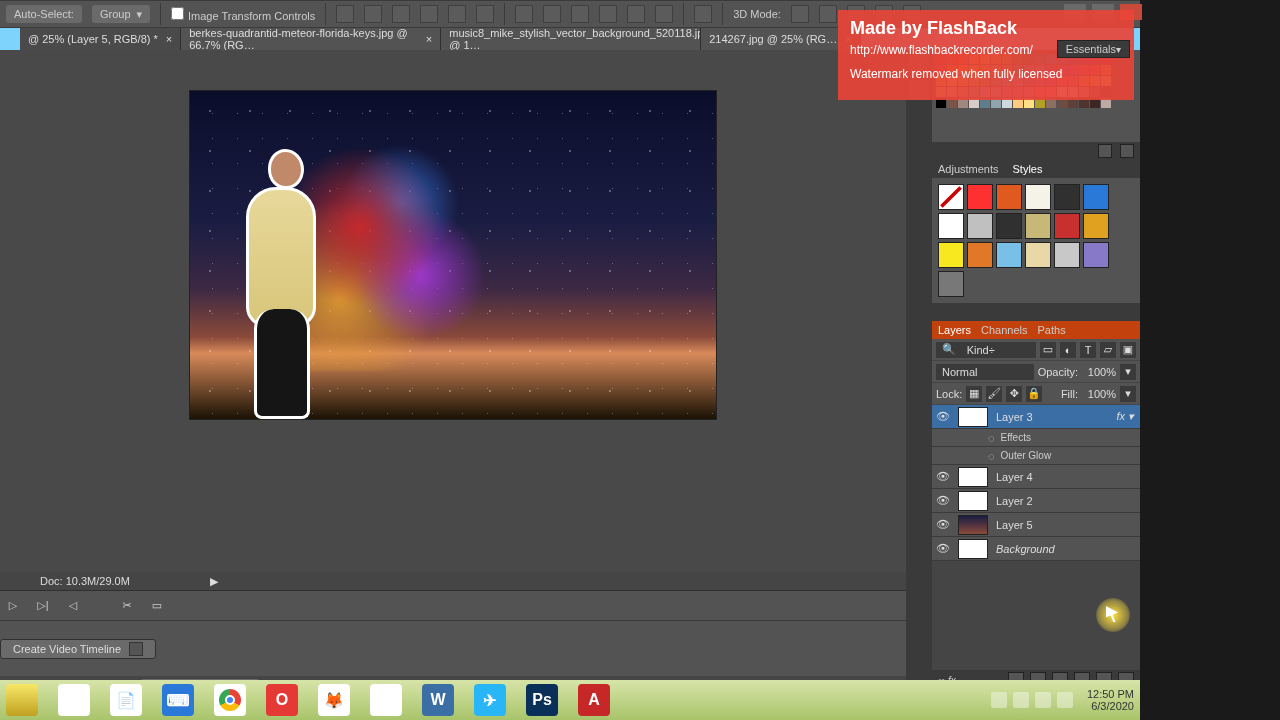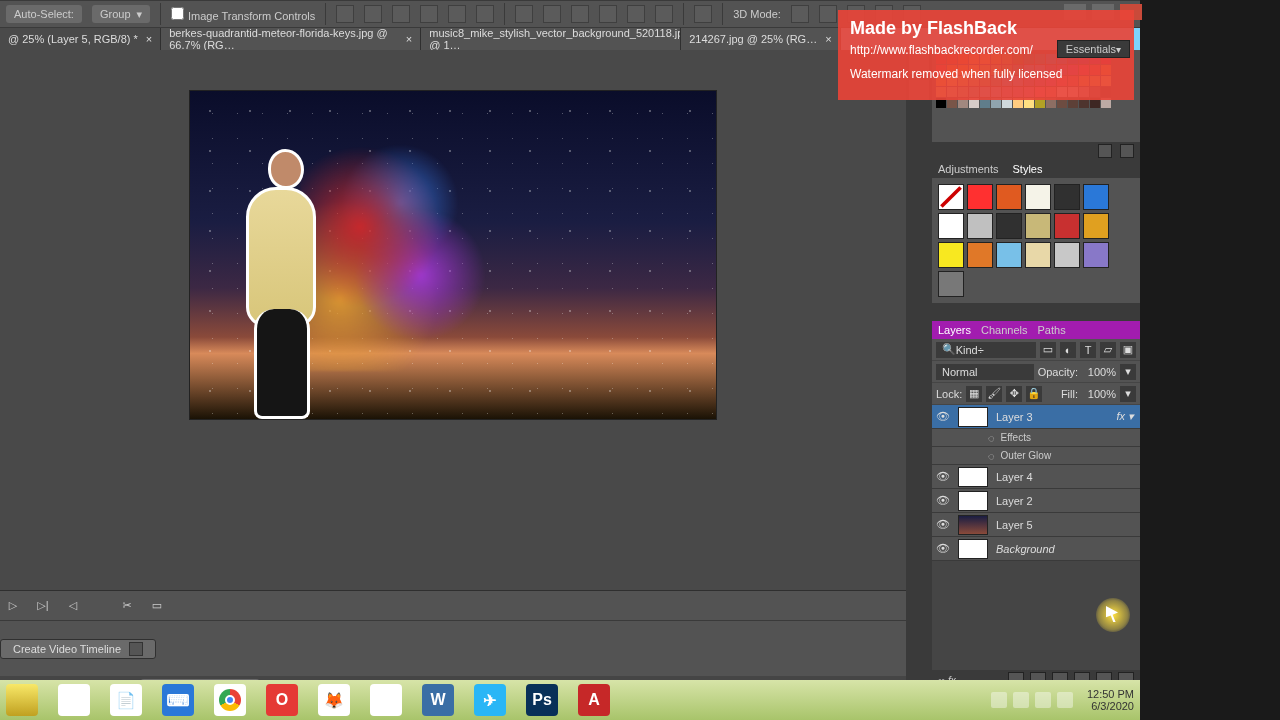--- a/index.html
+++ b/index.html
@@ -11,21 +11,21 @@
 .menubar span { margin-right:22px; cursor:default; }
 
 
 .optbar { height:28px; background:#535353; border-top:1px solid #3a3a3a; border-bottom:1px solid #3a3a3a; display:flex; align-items:center; padding:0 6px; color:#ccc; gap:10px; font-size:10px; }
 .optbar .pill { background:#6a6a6a; height:18px; border-radius:3px; padding:0 8px; display:flex; align-items:center; }
 .optbar .sep { width:1px; height:22px; background:#3a3a3a; }
 .optbar .iconbox { width:18px; height:18px; background:#5b5b5b; border:1px solid #3f3f3f; }
 .optbar input[type=checkbox]{ margin-right:4px;}
 
 
-.tabs { height:22px; background:#7dd3fc; display:flex; align-items:flex-end; }
+.tabs { height:22px; background:#7dd3fc; display:flex; align-items:flex-end;padding-left:20px; }
 .tab { height:22px; background:#535353; color:#ddd; padding:0 8px; display:flex; align-items:center; font-size:10px; max-width:260px; overflow:hidden; border-right:1px solid #2f2f2f; }
 .tab.active { background:#4a4a4a; }
 .tab .x { margin-left:8px; font-size:11px; cursor:pointer;}
 
 
 .workspace { flex:1; display:flex; min-height:0; }
 .canvasarea { flex:1; display:flex; flex-direction:column; background:#494949; min-width:0; }
 .canvasview { flex:1; overflow:hidden; display:flex; align-items:flex-start; justify-content:center; padding-top:40px; }
 .canvas { width:528px; height:330px; background:linear-gradient(to bottom,#0a0d2a 0%,#1a1d42 40%,#3c2844 60%,#8a4a3a 75%,#d88a5a 80%,#1a1205 100%); position:relative; border:1px solid #222;}
 .stars { position:absolute; inset:0; background-image:radial-gradient(white 1px,transparent 1px),radial-gradient(white 0.5px,transparent 0.5px); background-size:40px 40px,25px 25px; background-position:0 0,10px 10px; opacity:.3;}
@@ -63,21 +63,21 @@
 .swatchgrid{ padding:4px; display:grid; grid-template-columns:repeat(16,10px); grid-auto-rows:10px; gap:1px; height:92px; overflow:hidden;}
 .sw{ width:10px; height:10px;}
 .panelfoot{ height:18px; background:#3a3a3a; display:flex; justify-content:flex-end; gap:8px; align-items:center; padding-right:6px;}
 .panelfoot .pi{ width:14px; height:14px; border:1px solid #222; background:#555;}
 
 .stylesgrid{ padding:6px; display:grid; grid-template-columns:repeat(6,26px); grid-auto-rows:26px; gap:3px;}
 .style{ width:26px; height:26px; border:1px solid #222;}
 .stylesfoot{ height:18px; background:#3a3a3a; display:flex; justify-content:flex-end; gap:8px; align-items:center; padding-right:6px;}
 
 .layerspanel{ flex:1; display:flex; flex-direction:column; min-height:0;}
-.lp-head{ height:18px; background:#a21caf; display:flex; align-items:center; padding:0 6px; color:#ccc; font-size:10px; gap:10px;}
+.lp-head{ height:18px; background:#c2410c; display:flex; align-items:center; padding:0 6px; color:#ccc; font-size:10px; gap:10px;}
 .lp-head .sel{ color:#fff;}
 .lp-row{ height:22px; display:flex; align-items:center; padding:0 4px; gap:4px; color:#ddd; font-size:10px; background:#535353; border-bottom:1px solid #454545;}
 .lp-row .dd{ background:#3a3a3a; height:16px; display:flex; align-items:center; padding:0 6px; flex:1;}
 .lp-row .sm{ width:16px; height:16px; background:#3a3a3a; display:flex; align-items:center; justify-content:center;}
 .lp-row .v{ width:34px; text-align:right;}
 .layerslist{ flex:1; overflow:auto; background:#454545;}
 .layer{ height:24px; display:flex; align-items:center; background:#535353; border-bottom:1px solid #3a3a3a; color:#ddd; font-size:10px;}
 .layer.sel{ background:#3a6ea5;}
 .layer .eye{ width:22px; text-align:center;}
 .layer .thumb{ width:30px; height:20px; border:1px solid #222; background:#fff; margin:0 4px;}
@@ -176,20 +176,24 @@
           <div class="splash"></div>
           <div class="figure">
               <div class="body">
                 <div class="torso"></div>
                 <div class="legs"></div>
                 <div class="head"></div>
               </div>
             </div>
         </div>
       </div>
+      <div class="status">
+          <span>Doc: 10.3M/29.0M</span>
+          <span class="arrow">▶</span>
+        </div>
       <div class="timeline">
         <div class="tlbtns">
           <span class="i">▷</span>
           <span class="i">▷|</span>
           <span class="i">◁</span>
           <span style="width:12px"></span>
           <span class="i">✂</span>
           <span class="i">▭</span>
         </div>
         <div class="tlcenter">
@@ -336,21 +340,21 @@
               <div class="pi"></div>
             </div>
 
           <div class="layerspanel">
             <div class="lp-head">
               <span class="sel">Layers</span>
               <span>Channels</span>
               <span>Paths</span>
             </div>
             <div class="lp-row">
-              <span class="dd">🔍 <span style="margin-left:0">Kind</span> ÷</span>
+              <span class="dd">🔍 <span style="margin-left:11px">Kind</span> ÷</span>
               <span class="sm">▭</span>
               <span class="sm">◐</span>
               <span class="sm">T</span>
               <span class="sm">▱</span>
               <span class="sm">▣</span>
             </div>
             <div class="lp-row">
               <span class="dd">Normal</span>
               <span>Opacity:</span>
               <span class="v">100%</span>

